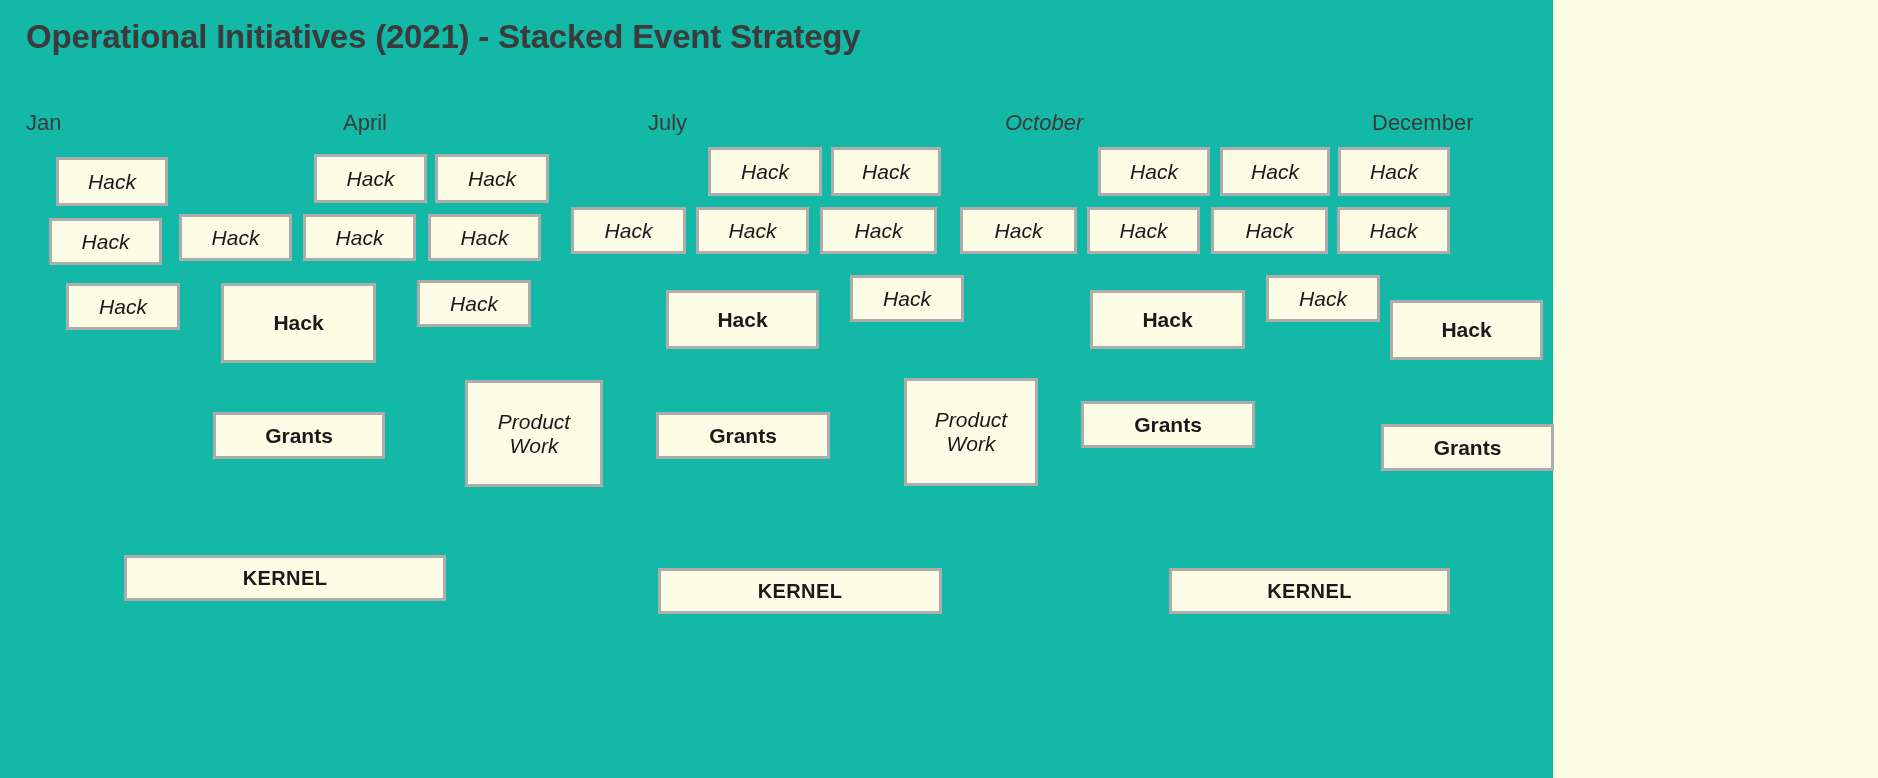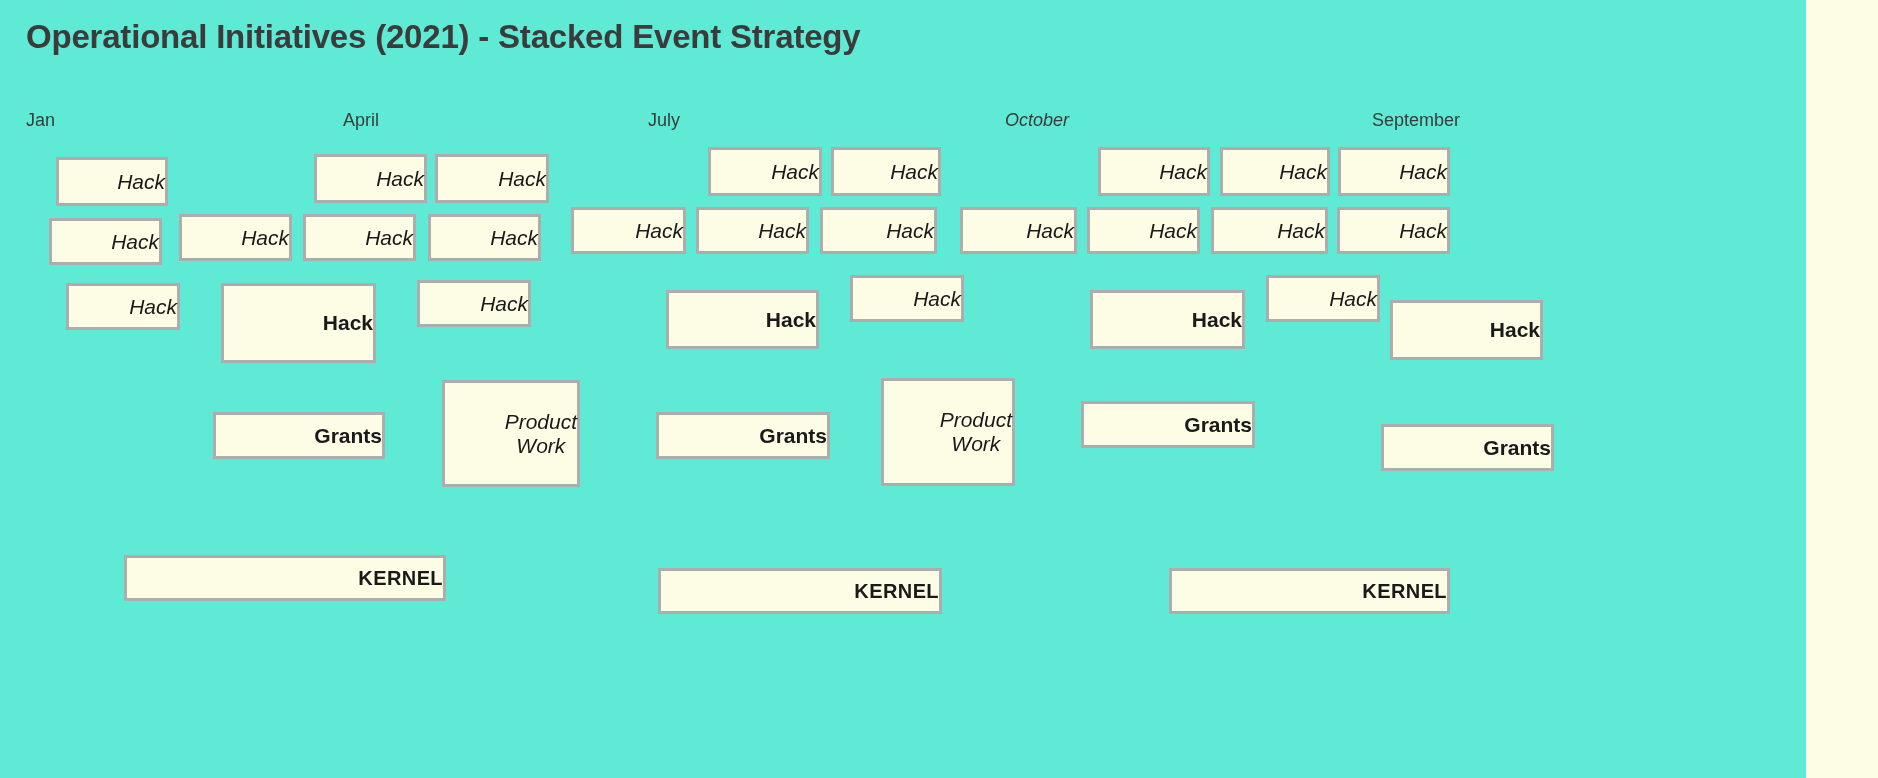--- a/index.html
+++ b/index.html
@@ -9,67 +9,68 @@
   }
   body {
     width: 1878px;
     height: 778px;
     background: #fdfde6;
     font-family: "Liberation Sans", sans-serif;
     overflow: hidden;
   }
   #canvas {
     position: relative;
-    width: 1806px;
+    width: 1553px;
     height: 778px;
-    background: #5eead4;
+    background: #14b8a6;
   }
   #chart-title {
     position: absolute;
     left: 26px;
     top: 18px;
     font-size: 33px;
     font-weight: bold;
     color: #3b3b3b;
     letter-spacing: -0.2px;
     white-space: nowrap;
   }
   .axis-label {
     position: absolute;
-    font-size: 18px;
+    font-size: 22px;
     color: #3b3b3b;
     white-space: nowrap;
     top: 110px;
   }
   .ev {
     position: absolute;
     box-sizing: border-box;
     border: 3px solid #adadad;
     background: #fdfde6;
     display: flex;
     align-items: center;
-    justify-content: flex-end;
+    justify-content: center;
     text-align: center;
     color: #1a1a1a;
     line-height: 1.12;
   }
   .ev.small {
     font-size: 21px;
     font-style: italic;
     font-weight: normal;
   }
   .ev.big {
     font-size: 21px;
     font-style: normal;
     font-weight: bold;
   }
   .ev.multiline {
     font-size: 21px;
     font-style: italic;
     font-weight: normal;
+    margin-left: 23px;
   }
   .ev.kernel {
     font-size: 20px;
     font-style: normal;
     font-weight: bold;
     letter-spacing: 0.4px;
   }
   .ev span {
     display: block;
     white-space: pre-line;
@@ -80,21 +81,21 @@
 
 <div id="canvas">
 
   <div id="chart-title">Operational Initiatives (2021) - Stacked Event Strategy</div>
 
   <div id="axis-labels">
       <div class="axis-label" style="left: 26px; top: 110px;">Jan</div>
       <div class="axis-label" style="left: 343px; top: 110px; text-align: center;">April</div>
       <div class="axis-label" style="left: 648px; top: 110px;">July</div>
       <div class="axis-label" style="left: 1005px; top: 110px; font-style: italic;">October</div>
-      <div class="axis-label" style="left: 1372px; top: 110px;">September</div>
+      <div class="axis-label" style="left: 1372px; top: 110px;">December</div>
     </div>
 
   <div id="events-layer">
       <div class="ev small" style="left: 56px; top: 157px; width: 112px; height: 49px;">
         <span>Hack</span>
       </div>
       <div class="ev small" style="left: 314px; top: 154px; width: 113px; height: 49px;">
         <span>Hack</span>
       </div>
       <div class="ev small" style="left: 435px; top: 154px; width: 114px; height: 49px;">

